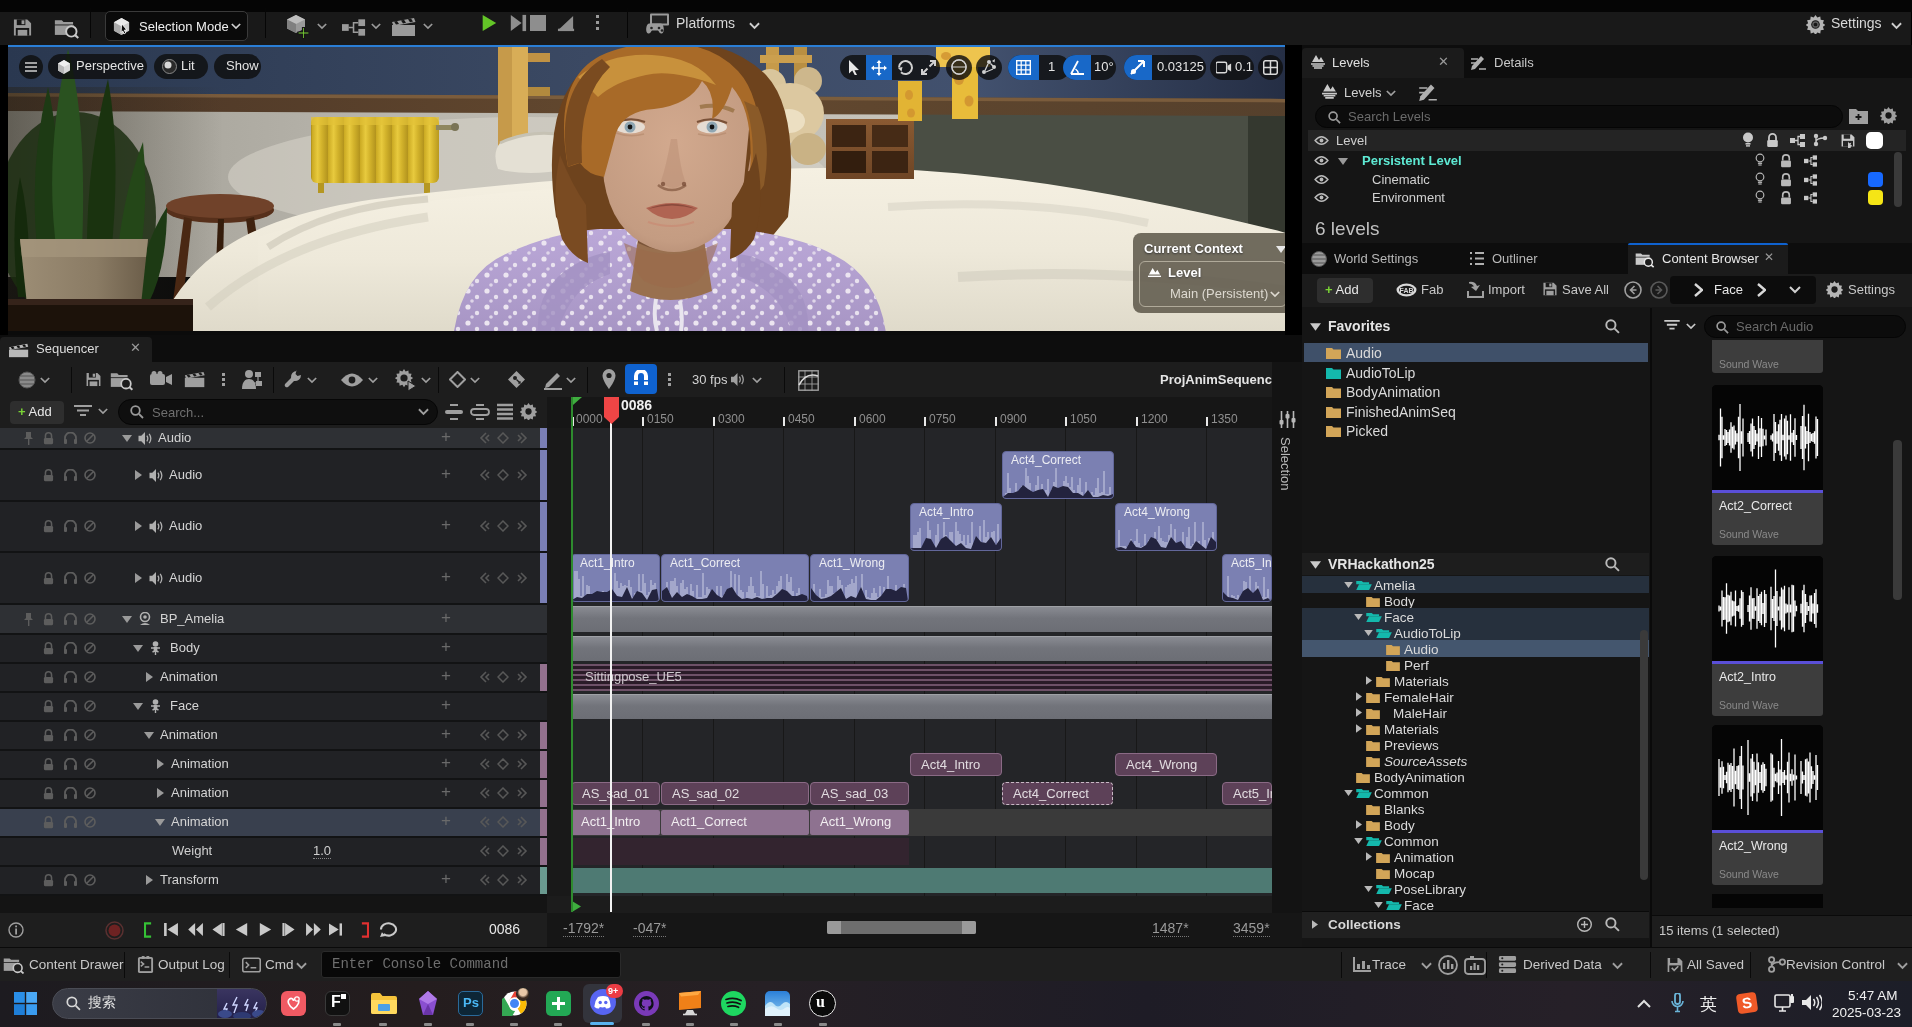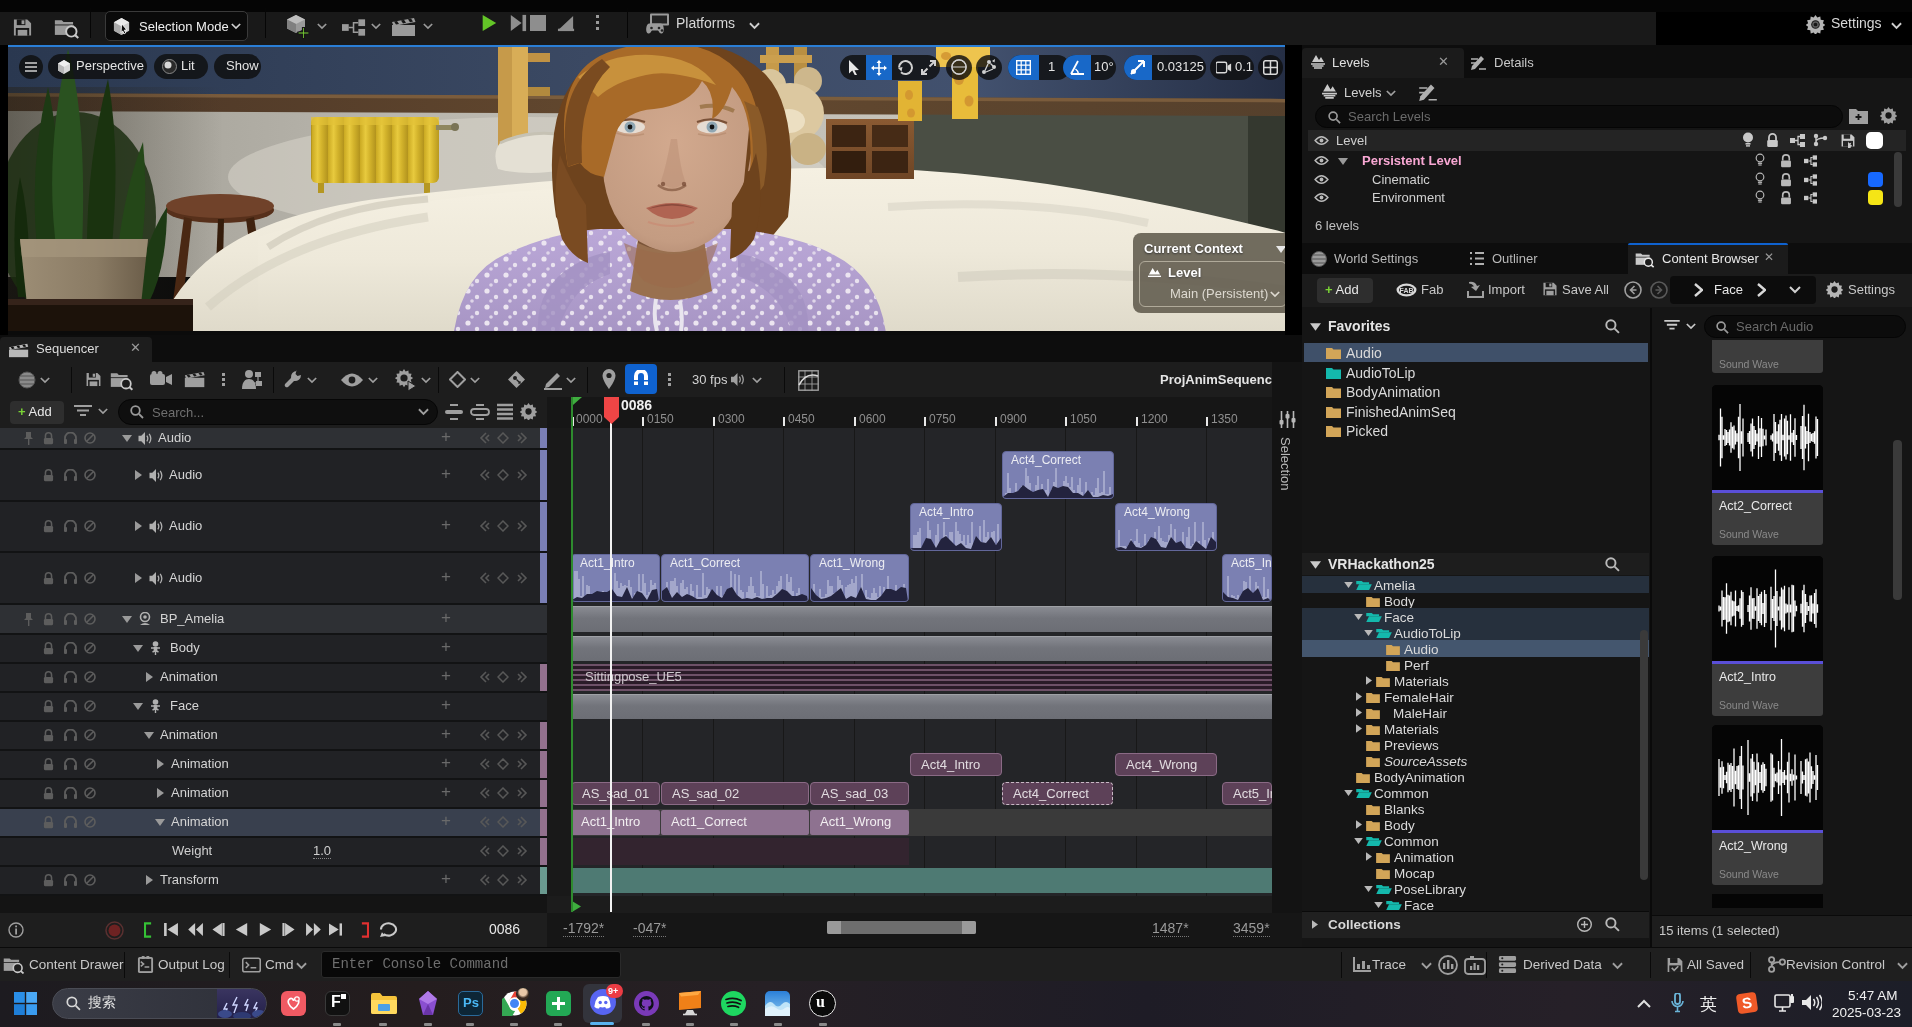--- a/index.html
+++ b/index.html
@@ -5,21 +5,21 @@
 * { margin:0; padding:0; box-sizing:border-box; }
 html,body { width:1912px; height:1027px; overflow:hidden; background:#000; }
 body { font-family:"Liberation Sans", sans-serif; color:#c8c8c8; position:relative; }
 .abs { position:absolute; }
 .txt { white-space:nowrap; }
 svg { display:block; }
 </style>
 </head>
 <body>
 
-<div class="abs" id="topbar" style="left:0;top:0;width:1656px;height:45px;background:#191919;">
+<div class="abs" id="topbar" style="left:0;top:0;width:1911px;height:45px;background:#191919;">
   <div class="abs" style="left:0;top:0;width:1912px;height:12px;background:#050505;"></div>
 
   <svg class="abs" style="left:12px;top:17px" width="21" height="21" viewBox="0 0 22 21">
       <path d="M2 2 h14 l4 4 v13 h-18 z" fill="#9a9a9a"></path>
       <rect x="5" y="2" width="9" height="6" fill="#161616"></rect>
       <rect x="10" y="3" width="3" height="4" fill="#9a9a9a"></rect>
       <rect x="4" y="11" width="14" height="8" fill="#161616"></rect>
       <rect x="6" y="13" width="10" height="6" fill="#9a9a9a"></rect>
     </svg>
 
@@ -1259,21 +1259,21 @@
       <path d="M11 12 l1.5 2.5 3-1-1 3 2.5 1.5 -2.5 1.5 1 3 -3-1 -1.5 2.5" fill="#c9c9c9"></path>
     </svg>
 <div class="abs" style="left:564px;top:87px;width:17px;height:17px;background:#fff;border-radius:5px;"></div>
 <svg class="abs" style="left:12px;top:110px" width="15" height="11" viewBox="0 0 14 10">
       <path d="M1 5 q6-7 12 0 q-6 7-12 0z" fill="none" stroke="#b9b9b9" stroke-width="1.3"></path>
       <circle cx="7" cy="5" r="1.8" fill="#b9b9b9"></circle>
     </svg>
 <svg class="abs" style="left:36px;top:113px" width="10" height="7" viewBox="0 0 10 7">
       <path d="M0 0 h10 l-5 7z" fill="#9a9a9a"></path>
     </svg>
-<div class="abs txt" style="left:60px;top:108px;font-size:13px;font-weight:bold;color:#f9a8d4;">Persistent Level</div>
+<div class="abs txt" style="left:60px;top:108px;font-size:13px;font-weight:bold;color:#5eead4;">Persistent Level</div>
 <svg class="abs" style="left:453px;top:108px" width="10" height="15" viewBox="0 0 12 17">
       <circle cx="6" cy="5.5" r="4.6" fill="none" stroke="#b9b9b9" stroke-width="1.4"></circle>
       <rect x="3.5" y="11" width="5" height="1.6" fill="#b9b9b9"></rect>
       <rect x="4" y="13.2" width="4" height="1.4" fill="#b9b9b9"></rect>
     </svg>
 <svg class="abs" style="left:478px;top:109px" width="12" height="14" viewBox="0 0 14 17">
       <path d="M3 8 v-3 a4 4 0 0 1 8 0 v3" fill="none" stroke="#b9b9b9" stroke-width="2"></path>
       <rect x="1" y="8" width="12" height="8" rx="1.5" fill="#b9b9b9"></rect>
     </svg>
 <svg class="abs" style="left:502px;top:110px" width="13" height="12" viewBox="0 0 15 13">
@@ -1318,21 +1318,21 @@
       <rect x="1" y="8" width="12" height="8" rx="1.5" fill="#b9b9b9"></rect>
     </svg>
 <svg class="abs" style="left:502px;top:147px" width="13" height="12" viewBox="0 0 15 13">
       <rect x="0" y="4" width="5" height="5" fill="#c9c9c9"></rect>
       <rect x="10" y="0" width="5" height="5" fill="#c9c9c9"></rect>
       <rect x="10" y="8" width="5" height="5" fill="#c9c9c9"></rect>
       <path d="M5 6.5 h3 M8 6.5 v-4 h2 M8 6.5 v4 h2" stroke="#c9c9c9" stroke-width="1.3" fill="none"></path>
     </svg>
 <div class="abs" style="left:566px;top:145px;width:15px;height:15px;background:#f5e516;border-radius:4px;"></div>
 <div class="abs" style="left:592px;top:107px;width:8px;height:55px;background:#3a3a3a;border-radius:4px;"></div>
-<div class="abs txt" style="left:13px;top:173px;font-size:13px;color:#c0c0c0;">6 levels</div>
+<div class="abs txt" style="left:13px;top:173px;font-size:19px;color:#c0c0c0;">6 levels</div>
 <div class="abs" style="left:0;top:198px;width:610px;height:31px;background:#0d0d0d;"></div>
 <svg class="abs" style="left:9px;top:206px" width="16" height="16" viewBox="0 0 16 16">
       <circle cx="8" cy="8" r="7.5" fill="#9a9a9a"></circle>
       <path d="M8 0.5 a7.5 7.5 0 0 0 0 15 M8 0.5 a7.5 7.5 0 0 1 0 15 M0.5 8 h15 M2 4 h12 M2 12 h12" stroke="#555" stroke-width="1" fill="none"></path>
     </svg>
 <div class="abs txt" style="left:32px;top:206px;font-size:13px;color:#b8b8b8;">World Settings</div>
 <svg class="abs" style="left:167px;top:206px" width="16" height="15" viewBox="0 0 16 15">
       <path d="M1 2 h2 M1 7.5 h2 M1 13 h2 M6 2 h9 M6 7.5 h9 M6 13 h9" stroke="#b0b0b0" stroke-width="2.2"></path>
     </svg>
 <div class="abs txt" style="left:190px;top:206px;font-size:13px;color:#b8b8b8;">Outliner</div>

